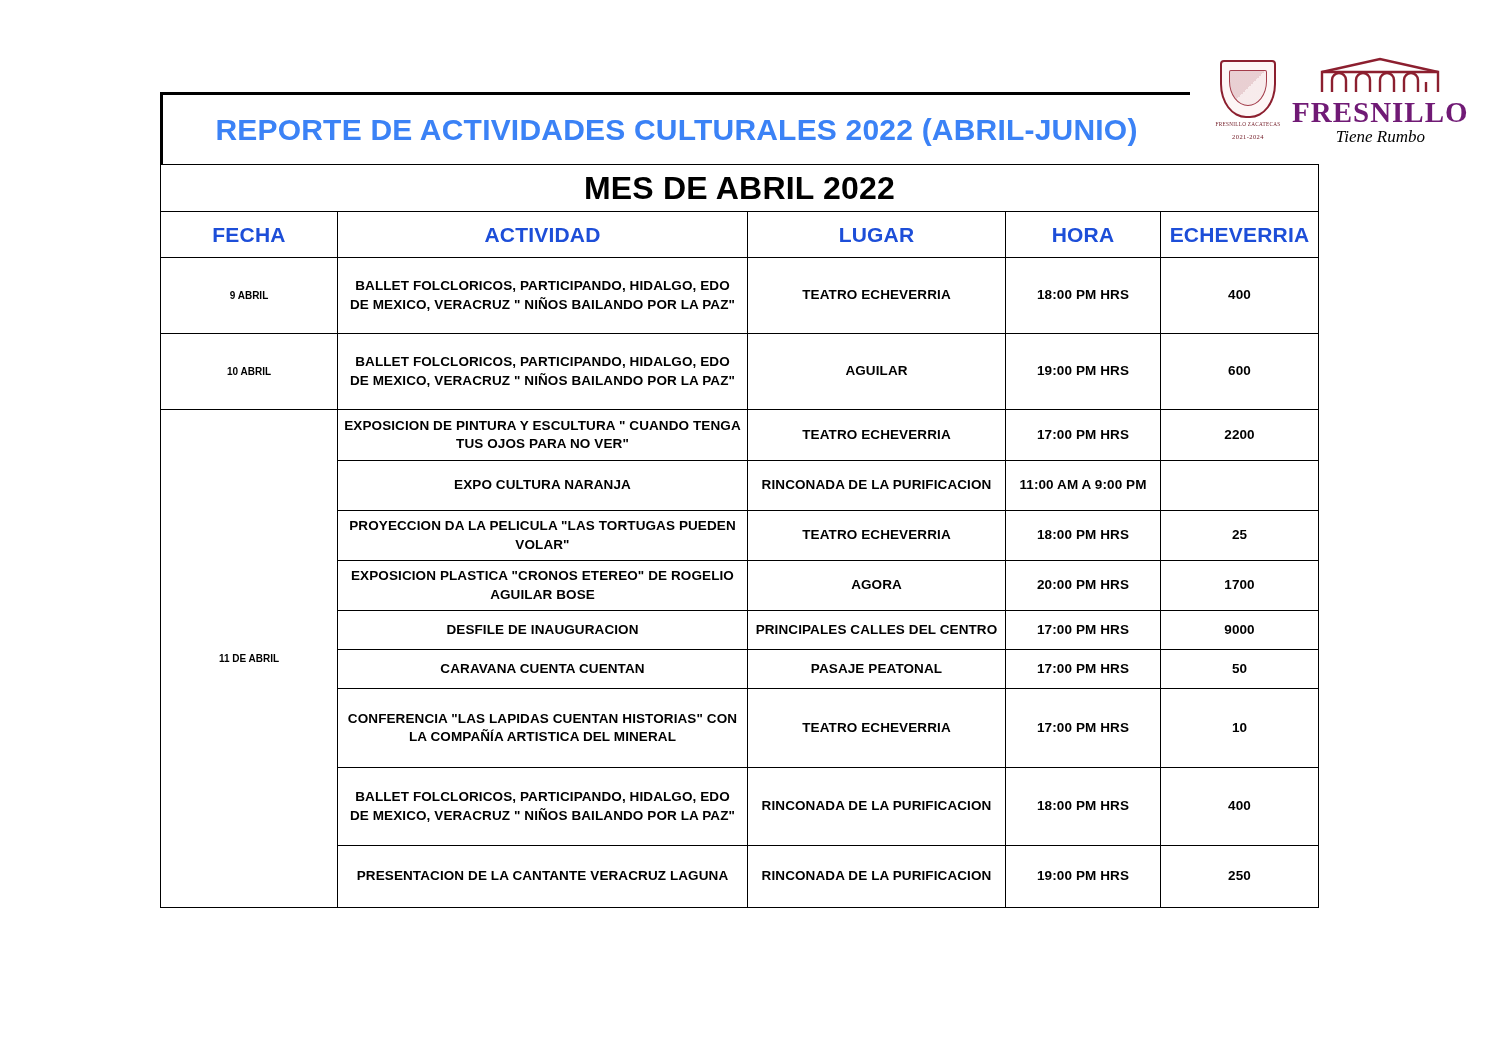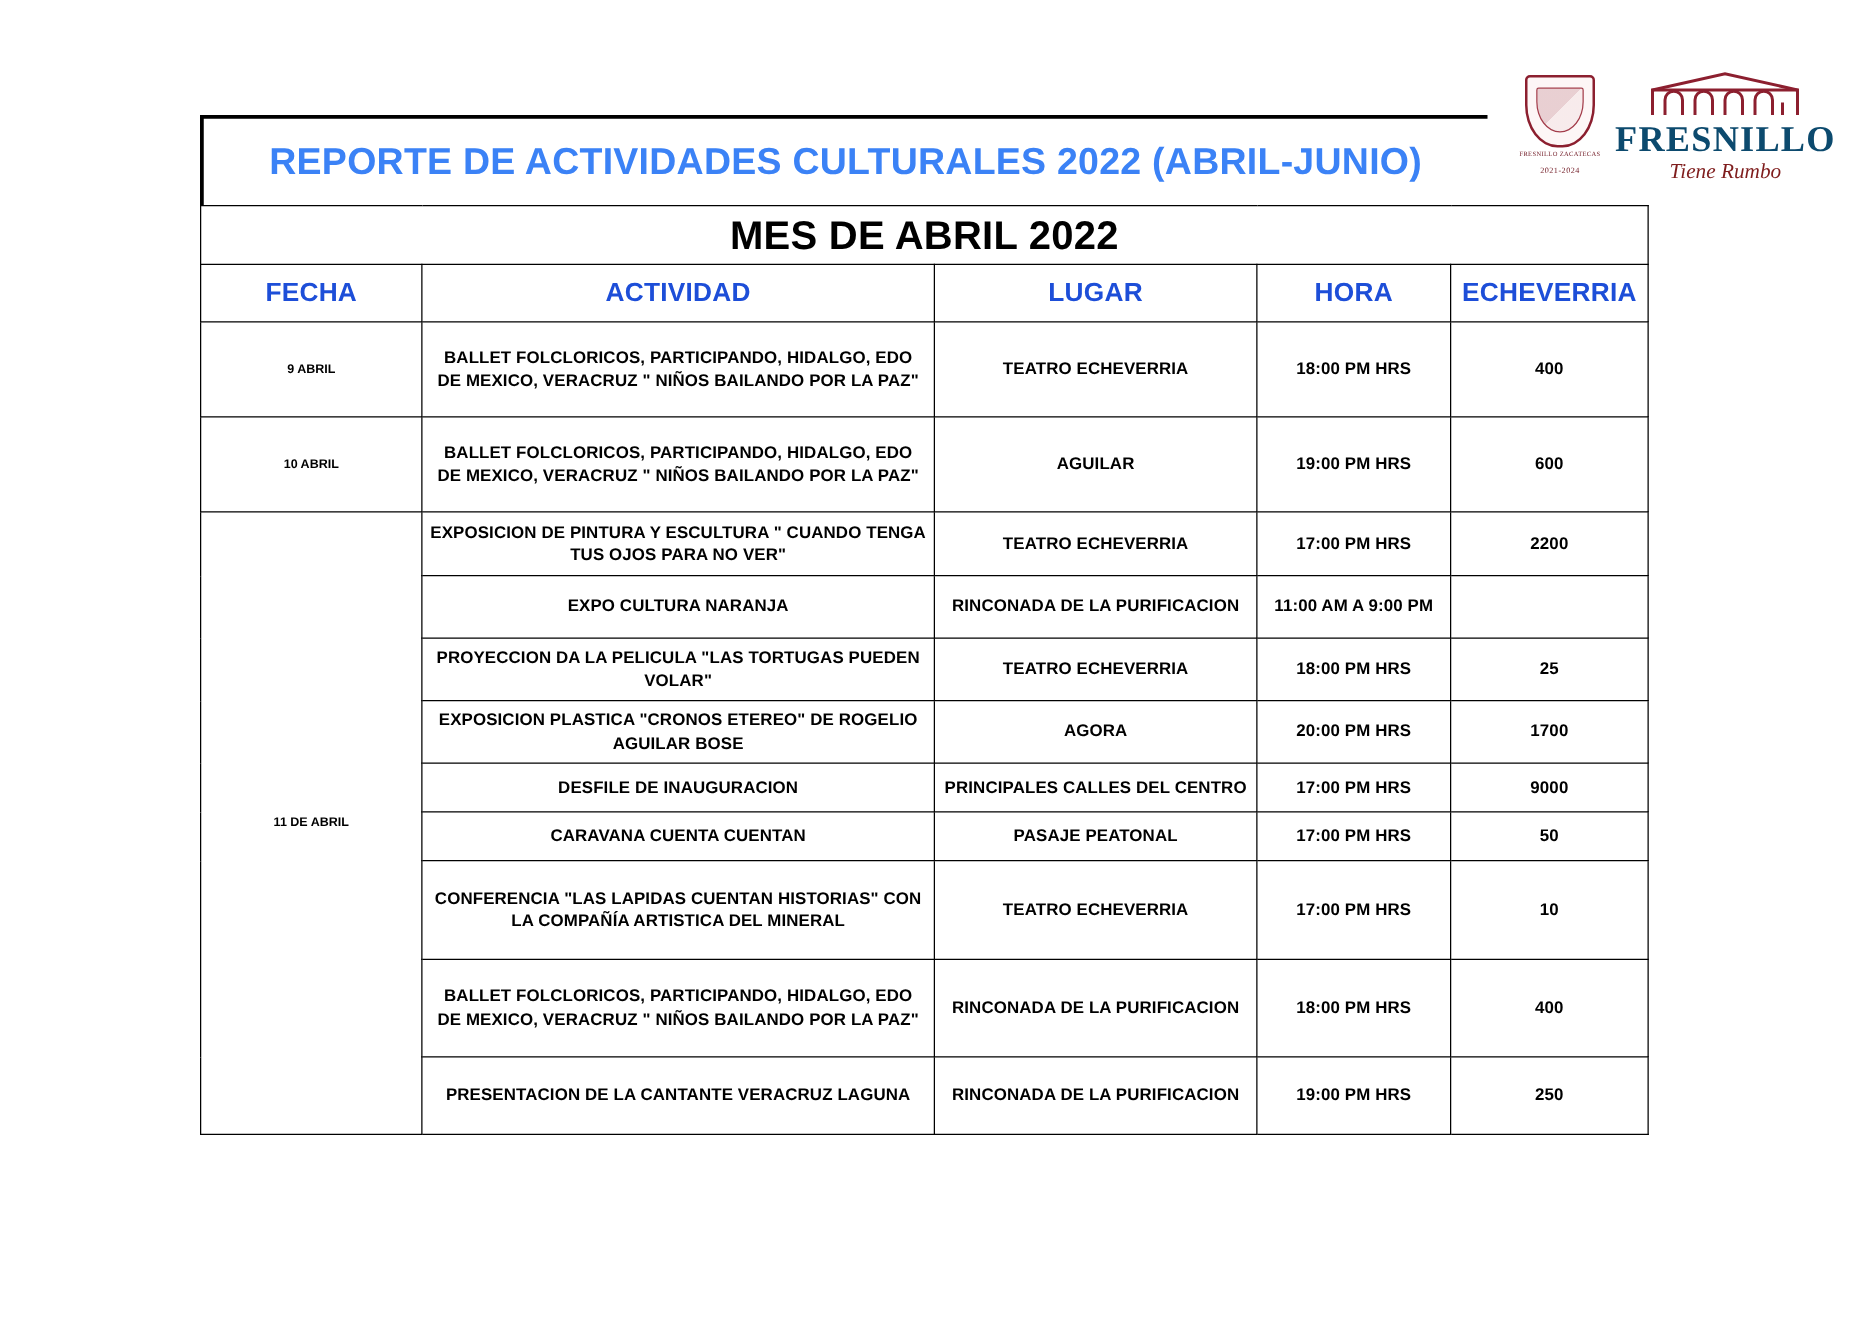--- a/index.html
+++ b/index.html
@@ -86,28 +86,28 @@
     width: 124px;
     height: 40px;
     margin: 0 auto 2px auto;
     position: relative;
   }
   .brand-name {
     font-family: "Liberation Serif", serif;
     font-weight: bold;
     font-size: 29px;
     letter-spacing: 1px;
-    color: #0c4a6e;
+    color: #701a75;
     line-height: 1;
   }
   .brand-tag {
     font-family: "Liberation Serif", serif;
     font-style: italic;
     font-size: 17px;
-    color: #7f1d1d;
+    color: #000000;
     line-height: 1.1;
     margin-top: 1px;
   }
 
   
   .doc {
     position: absolute;
     top: 92px;
     left: 160px;
     width: 1158px;

